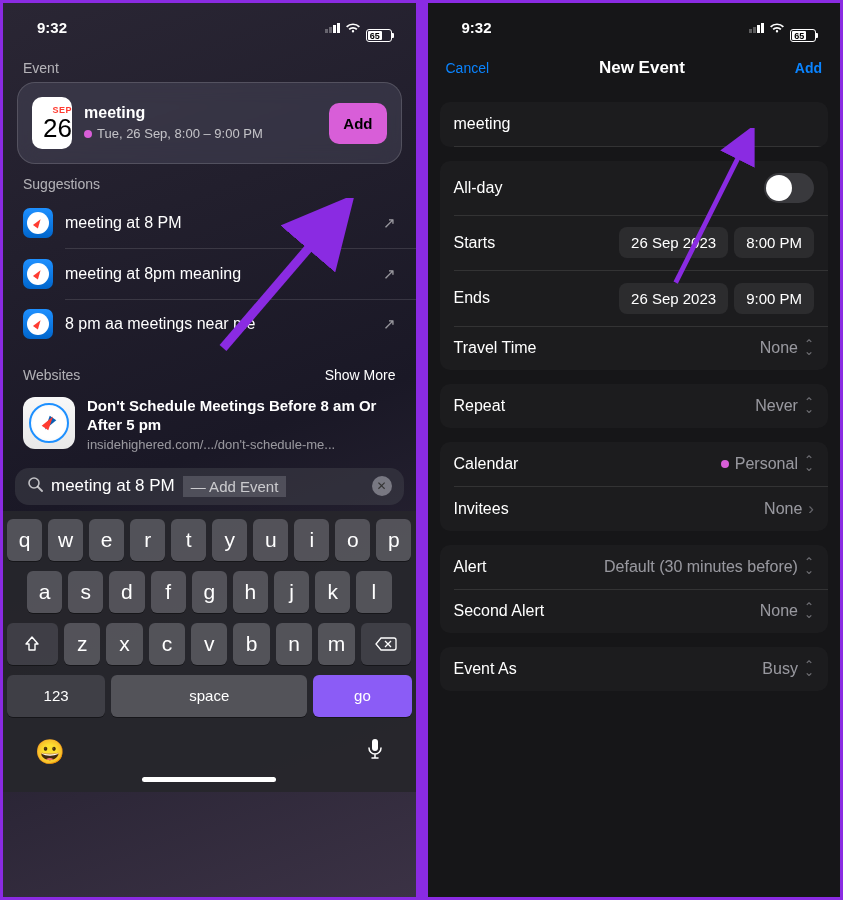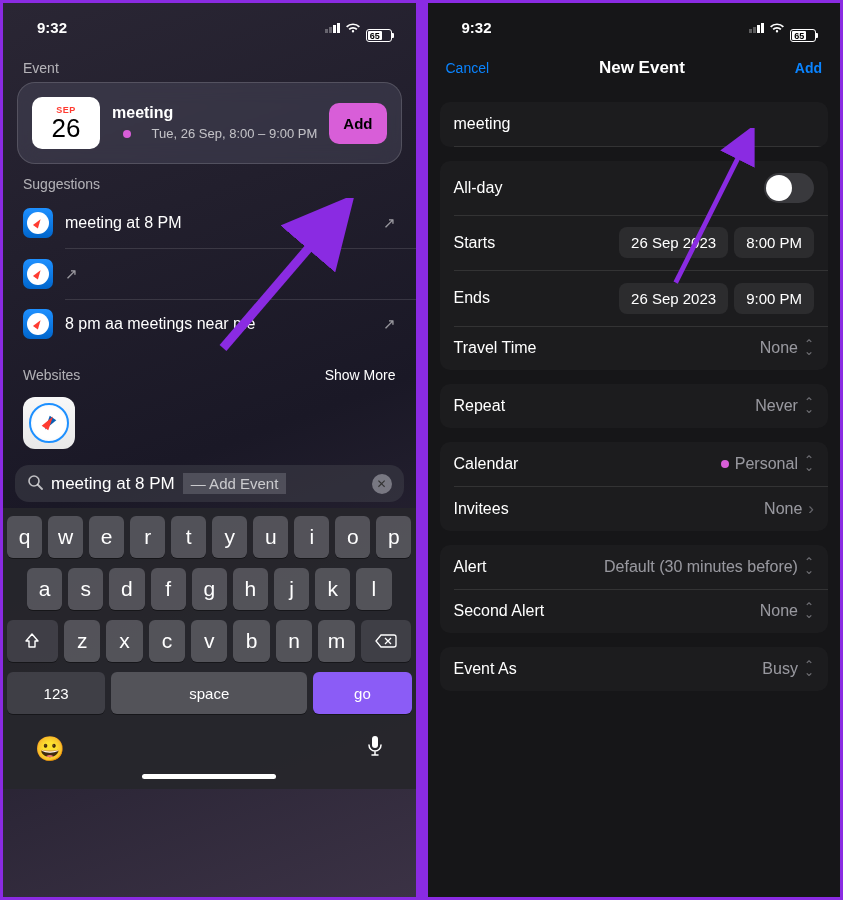--- a/index.html
+++ b/index.html
@@ -11,26 +11,26 @@
   .status-icons { display: flex; align-items: center; gap: 5px; }
   .signal-bars { display: inline-flex; align-items: flex-end; gap: 1px; }
   .signal-bars span { width: 3px; background: rgba(255,255,255,0.3); display: inline-block; }
   .signal-bars span.on { background: #fff; }
   .wifi { width: 16px; height: 12px; }
   .battery { display: flex; align-items: center; border: 1px solid #fff; border-radius: 3px; width: 26px; height: 13px; padding: 1px; position: relative; font-size: 9px; font-weight: 700; margin-top: 16px; }
   .battery::after { content: ''; position: absolute; right: -3px; top: 3px; width: 2px; height: 5px; background: #fff; border-radius: 0 1px 1px 0; }
   .battery-fill { background: #fff; height: 100%; border-radius: 1px; display: flex; align-items: center; justify-content: center; color: #000; }
   .section-label { color: rgba(255,255,255,0.65); font-size: 14px; padding: 12px 20px 6px; }
   .event-card { margin: 0 14px; background: rgba(90,90,110,0.35); border: 1px solid rgba(255,255,255,0.15); border-radius: 18px; padding: 14px 14px; display: flex; align-items: center; gap: 12px; backdrop-filter: blur(10px); }
-  .cal-icon { background: #fff; border-radius: 10px; width: 68px; height: 52px; display: flex; flex-direction: column; align-items: center; justify-content: center; }
+  .cal-icon { background: #fff; border-radius: 10px; width: 40px; height: 52px; display: flex; flex-direction: column; align-items: flex-end; justify-content: center; }
   .cal-icon-month { color: #ff3b30; font-size: 9px; font-weight: 700; letter-spacing: 0.5px; }
   .cal-icon-day { color: #000; font-size: 26px; font-weight: 400; line-height: 1; }
   .event-text { flex: 1; color: #fff; }
   .event-title { font-size: 16px; font-weight: 600; }
-  .event-sub { font-size: 13px; color: rgba(255,255,255,0.7); display: flex; align-items: center; gap: 21px; flex-wrap: wrap; line-height: 1.3; margin-top: 4px; justify-content: flex-end; }
+  .event-sub { font-size: 13px; color: rgba(255,255,255,0.7); display: flex; align-items: center; gap: 5px; flex-wrap: wrap; line-height: 1.3; margin-top: 4px; }
   .cal-dot { width: 8px; height: 8px; border-radius: 50%; background: #d85ed8; display: inline-block; }
   .add-btn { background: #d85ed8; color: #000; font-weight: 600; font-size: 15px; border: none; border-radius: 10px; padding: 12px 14px; }
   .section-header { display: flex; justify-content: space-between; padding: 18px 20px 6px; color: rgba(255,255,255,0.65); font-size: 14px; }
   .show-more { color: #fff; font-weight: 500; }
   .sugg-row { display: flex; align-items: center; padding: 10px 20px; gap: 12px; }
   .app-icon-safari { width: 30px; height: 30px; border-radius: 7px; background: linear-gradient(180deg, #1e90ff, #0066cc); display: flex; align-items: center; justify-content: center; position: relative; }
   .compass { width: 22px; height: 22px; background: #fff; border-radius: 50%; position: relative; }
   .compass::after { content: ''; position: absolute; left: 50%; top: 50%; width: 0; height: 0; border-left: 3px solid transparent; border-right: 3px solid transparent; border-bottom: 9px solid #ff3b30; transform: translate(-50%,-50%) rotate(35deg); }
   .sugg-text { flex: 1; color: #fff; font-size: 16px; }
   .arrow-out { color: rgba(255,255,255,0.55); font-size: 15px; transform: rotate(0deg); }
@@ -123,40 +123,45 @@
           <div class="compass"></div>
         </div>
       <div class="sugg-text">meeting at 8 PM</div>
       <div class="arrow-out">↗</div>
     </div>
     <div class="sugg-divider"></div>
     <div class="sugg-row">
       <div class="app-icon-safari">
           <div class="compass"></div>
         </div>
+      <div class="sugg-text">meeting at 8pm meaning</div>
       <div class="arrow-out">↗</div>
     </div>
     <div class="sugg-divider"></div>
     <div class="sugg-row">
       <div class="app-icon-safari">
           <div class="compass"></div>
         </div>
       <div class="sugg-text">8 pm aa meetings near me</div>
       <div class="arrow-out">↗</div>
     </div>
   </div>
 
   <div class="section-header">
     <span>Websites</span>
     <span class="show-more">Show More</span>
   </div>
   <div class="web-row">
     <div class="app-icon-safari-lg">
         <div class="compass-lg"></div>
       </div>
+    <div class="web-text" style="min-width:0">
+      <div class="web-title">Don't Schedule Meetings Before 8 am Or After 5 pm</div>
+      <div class="web-url">insidehighered.com/.../don't-schedule-me...</div>
+    </div>
   </div>
 
   <div class="search-bar">
     <span class="search-icon">
       <svg width="16" height="16" viewBox="0 0 16 16">
           <circle cx="7" cy="7" r="5" fill="none" stroke="rgba(255,255,255,0.7)" stroke-width="1.6"></circle>
           <line x1="11" y1="11" x2="15" y2="15" stroke="rgba(255,255,255,0.7)" stroke-width="1.8" stroke-linecap="round"></line>
         </svg>
     </span>
     <span class="search-text">meeting at 8 PM</span>

